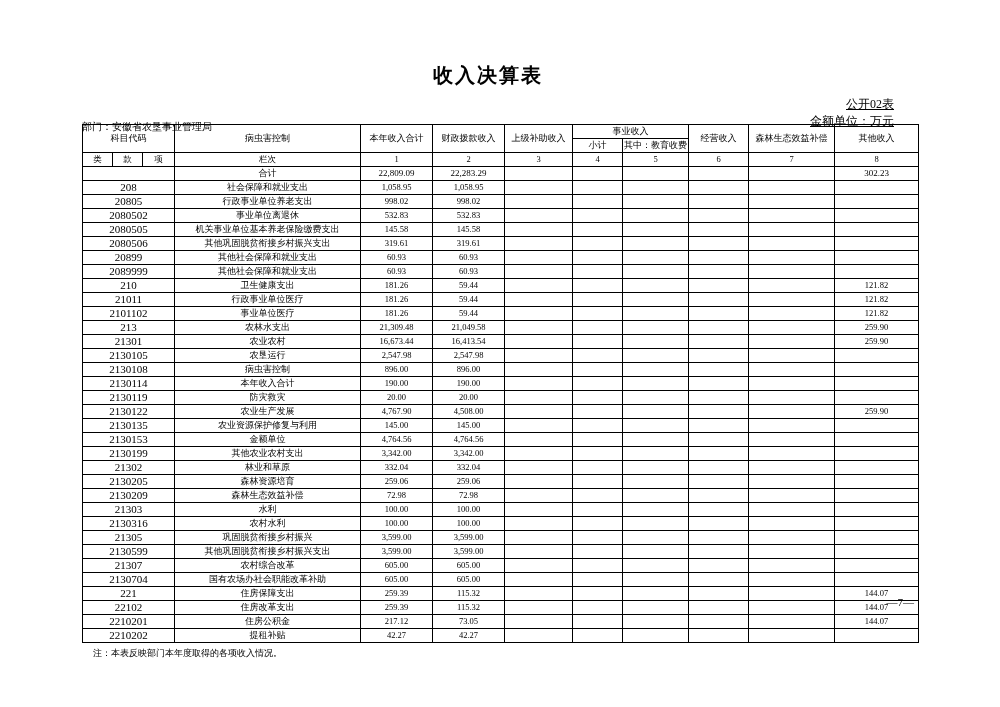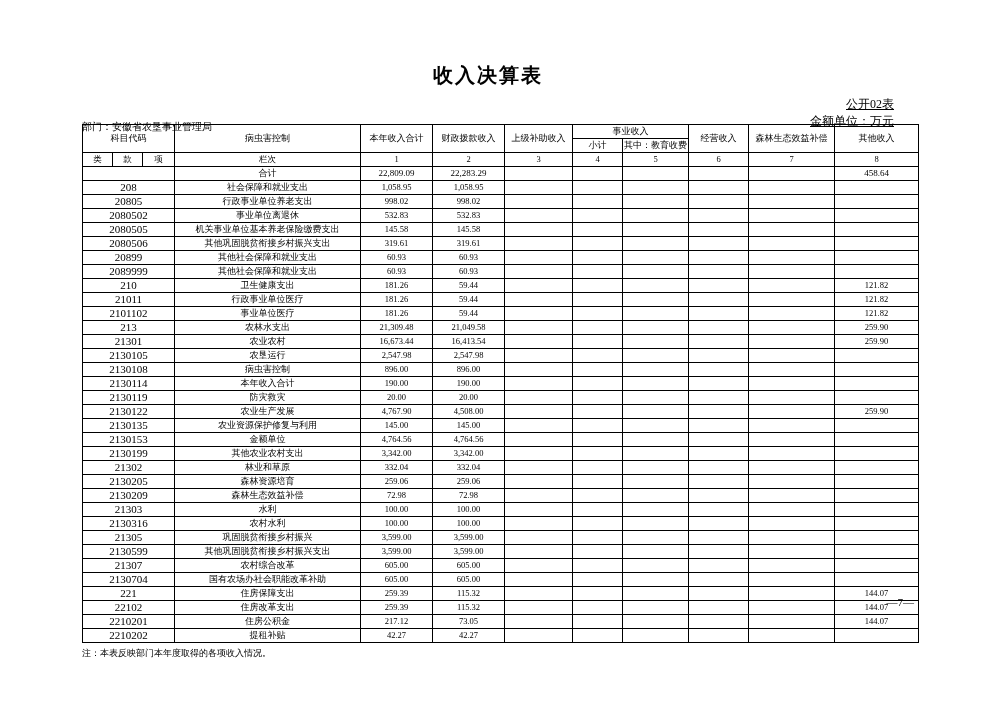--- a/index.html
+++ b/index.html
@@ -160,21 +160,21 @@
       <tr class="total-row">
         <td colspan="3"></td>
         <td>合计</td>
         <td class="num">22,809.09</td>
         <td class="num">22,283.29</td>
         <td class="num"></td>
         <td class="num"></td>
         <td class="num"></td>
         <td class="num"></td>
         <td class="num"></td>
-        <td class="num">458.64</td>
+        <td class="num">302.23</td>
       </tr>
     <tr>
           <td class="code" colspan="3">208</td>
           <td class="name">社会保障和就业支出</td>
           <td class="num">1,058.95</td>
           <td class="num">1,058.95</td>
           <td class="num"></td>
           <td class="num"></td>
           <td class="num"></td>
           <td class="num"></td>
@@ -561,15 +561,15 @@
           <td class="num"></td>
           <td class="num"></td>
           <td class="num"></td>
           <td class="num"></td>
           <td class="num"></td>
           <td class="num"></td>
         </tr>
       </tbody>
   </table>
 
-  <div class="note" id="note-el" style="top: 647px;">注：本表反映部门本年度取得的各项收入情况。</div>
+  <div class="note" id="note-el" style="top: 647px; margin-left: 11px;">注：本表反映部门本年度取得的各项收入情况。</div>
   <div class="pageno">—7—</div>
 </div>
 
 </body></html>

